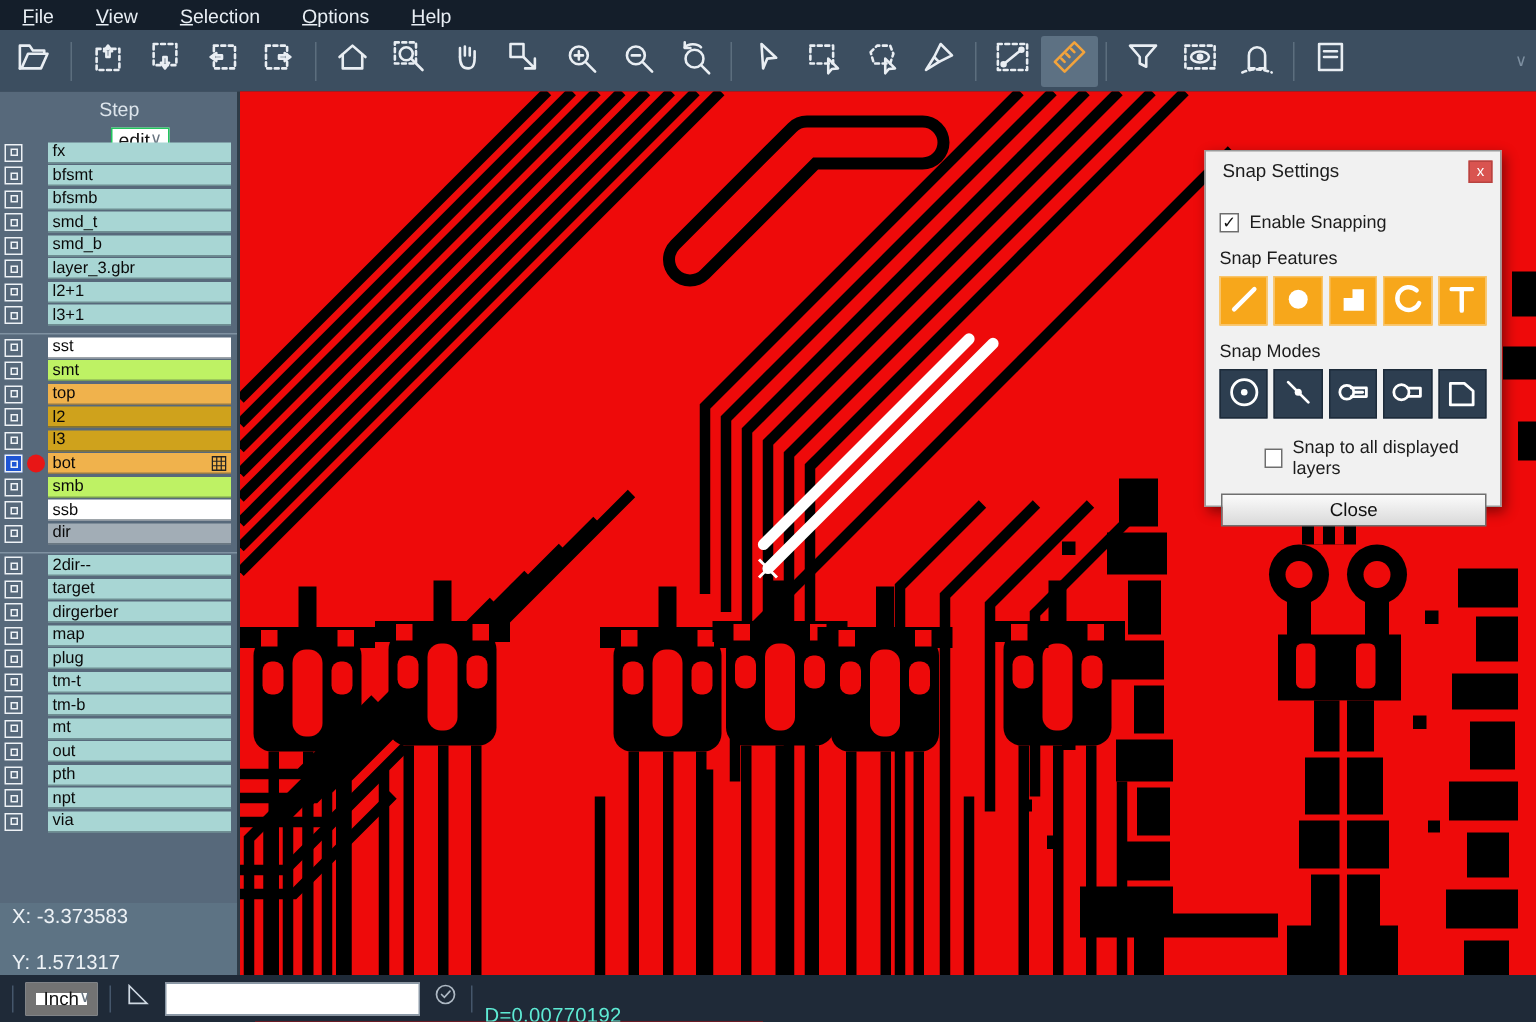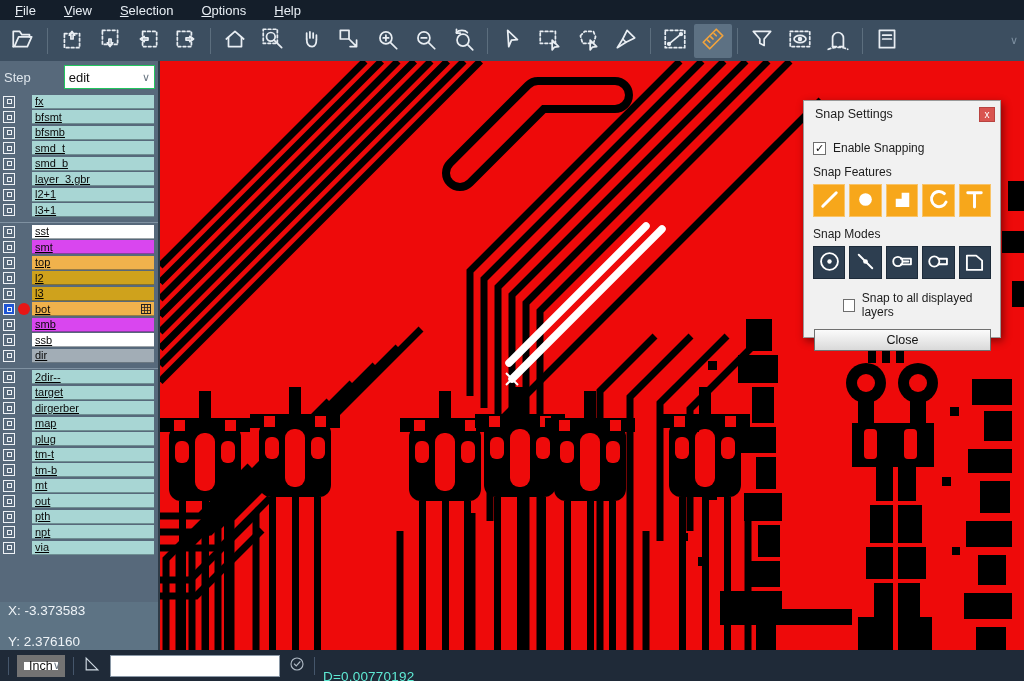--- a/index.html
+++ b/index.html
@@ -19,41 +19,41 @@
   .tb-btn.selected { background:#5d7183; }
   .tb-btn svg { width:26px; height:26px; stroke:#e9eef3; fill:none; stroke-width:1.6;
                 stroke-linecap:round; stroke-linejoin:round; }
   .tb-btn.accent svg { stroke:#f2a33c; }
   .tb-sep { width:1px; height:26px; background:#5c6e7e; margin:0 5px; }
   .tb-overflow { margin-left:auto; margin-right:6px; color:#7d8fa0; font-size:11px; }
 
   
   .sidebar { position:absolute; left:0; top:61px; width:160px; height:589px; background:#57697b;
              border-right:2px solid #2e3c48; display:flex; flex-direction:column; }
-  .step-row { height:32px; display:flex; align-items:center; padding:4px 3px 4px 4px; gap:5px; }
+  .step-row { height:32px; display:flex; align-items:center; padding:4px 3px 4px 4px; gap:5px;flex-direction:column; }
   .step-label { color:#dde5ec; font-size:13px; }
   .step-select { flex:1; height:24px; background:#fff; border:1px solid #22c55e; display:flex;
                  align-items:center; padding:0 4px; font-size:13px; color:#111; justify-content:space-between;margin-left:28px; }
   .chev { color:#6a7682; font-size:11px; line-height:1; }
-  .layer-groups { flex:0 0 auto;text-decoration:underline; }
+  .layer-groups { flex:0 0 auto; }
   .layer-group { padding:1px 0 4px 0; border-top:1px solid #7f91a1; }
   .layer-group:first-child { border-top:none; }
   .layer-row { height:15.5px; display:flex; align-items:center; padding-left:3px; }
   .cb { width:12px; height:12px; border:1px solid #eef2f6; display:flex; align-items:center;
         justify-content:center; background:transparent; flex:0 0 auto; }
   .cb .inner { width:5px; height:5px; border:1px solid #eef2f6; }
   .cb.active { background:#1e55d4; }
   .dot-slot { width:17px; height:13px; display:flex; align-items:center; justify-content:center; flex:0 0 auto; }
   .dot { width:12px; height:12px; border-radius:50%; background:#e81616; }
   .label-cell { flex:1; height:14px; margin-right:4px; display:flex; align-items:center;
                 justify-content:space-between; padding:0 3px 0 3px; font-size:11px; color:#0a0a0a;
                 border-bottom:1px solid rgba(40,55,66,.45); }
   .c-teal   { background:#a8d6d4; }
   .c-white  { background:#ffffff; }
-  .c-green  { background:#d946ef; }
+  .c-green  { background:#bef264; }
   .c-orange { background:#f0b24c; }
   .c-gold   { background:#cfa21c; }
   .c-gray   { background:#a2adb6; }
   .grid-ic svg { display:block; }
   .side-fill { flex:1; }
   .xy-panel { height:48px; background:#5d7384; padding:4px 8px; display:flex; flex-direction:column; justify-content:center; gap:16px; }
   .xy-panel div { color:#eef3f7; font-size:13.5px; }
 
   
   .canvas-wrap { position:absolute; left:160px; top:61px; width:864px; height:589px; background:#ee0a0a; }
@@ -533,21 +533,21 @@
           <div class="dot-slot"></div>
           <div class="label-cell c-teal">
             <span>via</span>
           </div>
         </div>
       </div>
     </div>
   <div class="side-fill"></div>
   <div class="xy-panel">
     <div>X: -3.373583</div>
-    <div>Y: 2.376160</div>
+    <div>Y: 1.571317</div>
   </div>
 </div>
 
 <div class="canvas-wrap">
 <svg width="864" height="589" viewBox="0 0 864 589">
   <rect x="0" y="0" width="864" height="589" fill="#ee0a0a"></rect>
 
   <g stroke="#000" stroke-width="7" fill="none">
     <path d="M0 205 L205 0"></path>
         <path d="M0 221.5 L221.5 0"></path>

